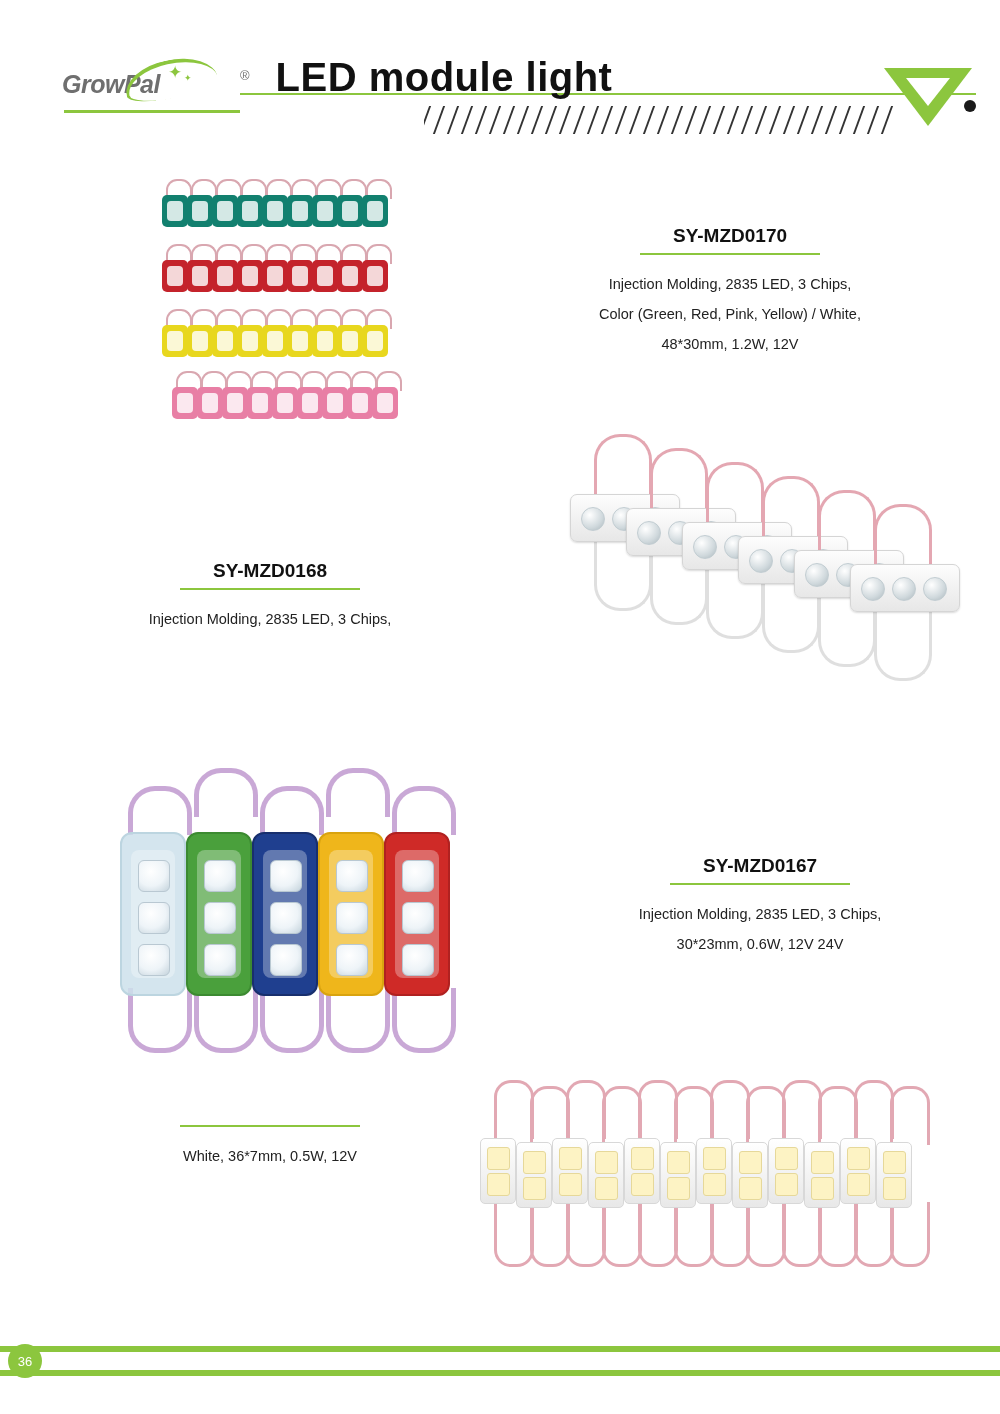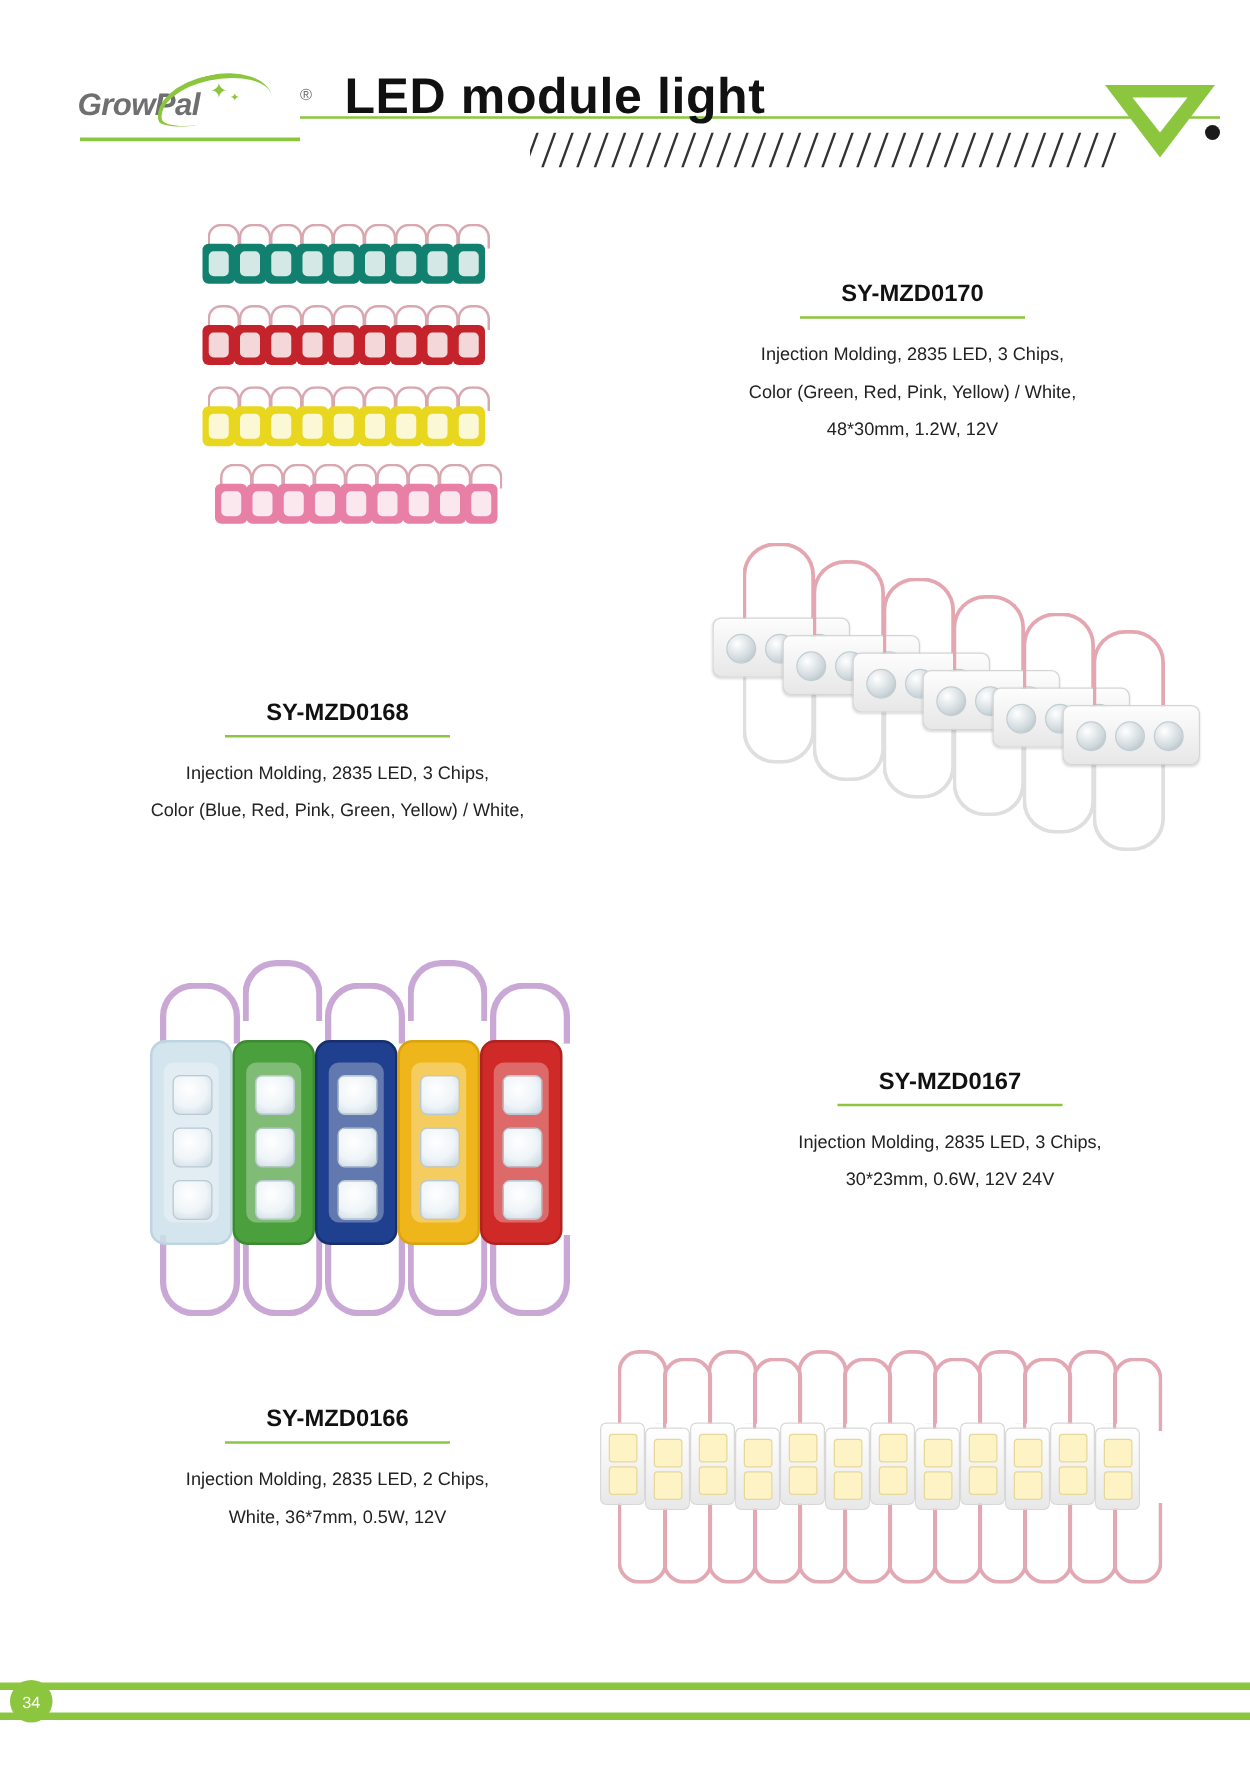--- a/index.html
+++ b/index.html
@@ -476,21 +476,20 @@
       <div class="wled" style="left: 10px;"></div>
       <div class="wled" style="left: 41px;"></div>
       <div class="wled" style="left: 72px;"></div>
     </div>
   </div>
 
 <div class="block" style="left:60px; top:560px; width:420px;">
   <div class="prod-title">SY-MZD0168</div>
   <div class="prod-underline" style="width:180px;"></div>
   <div class="prod-line">Injection Molding, 2835 LED, 3 Chips,</div>
-  <div class="prod-line">Color (Blue, Red, Pink, Green, Yellow) / White,</div>
 </div>
 
 <div class="photo" style="left:110px; top:760px; width:380px; height:310px;" id="photo2">
     <div style="position: absolute; left: 18px; top: 26px; width: 54px; height: 44px; border-top: 5px solid rgb(201, 168, 214); border-right: 5px solid rgb(201, 168, 214); border-bottom: none; border-left: 5px solid rgb(201, 168, 214); border-image: initial; border-radius: 27px 27px 0px 0px;"></div>
     <div style="position: absolute; left: 18px; top: 228px; width: 54px; height: 60px; border-top: none; border-right: 5px solid rgb(201, 168, 214); border-bottom: 5px solid rgb(201, 168, 214); border-left: 5px solid rgb(201, 168, 214); border-image: initial; border-radius: 0px 0px 27px 27px;"></div>
     <div class="cmod" style="left: 10px; top: 72px; background: rgba(205, 225, 235, 0.85); border: 2px solid rgb(188, 213, 224);">
       <div class="inner"></div>
       <div class="cled" style="top: 26px;"></div>
       <div class="cled" style="top: 68px;"></div>
       <div class="cled" style="top: 110px;"></div>
@@ -605,21 +604,19 @@
     </div>
     <div style="position: absolute; left: 410px; top: 16px; width: 34px; height: 56px; border-top: 3px solid rgb(226, 168, 179); border-right: 3px solid rgb(226, 168, 179); border-bottom: none; border-left: 3px solid rgb(226, 168, 179); border-image: initial; border-radius: 17px 17px 0px 0px;"></div>
     <div style="position: absolute; left: 410px; top: 132px; width: 34px; height: 62px; border-top: none; border-right: 3px solid rgb(226, 168, 179); border-bottom: 3px solid rgb(226, 168, 179); border-left: 3px solid rgb(226, 168, 179); border-image: initial; border-radius: 0px 0px 17px 17px;"></div>
     <div class="smod" style="left: 396px; top: 72px;">
       <div class="sled" style="top: 8px;"></div>
       <div class="sled" style="top: 34px;"></div>
     </div>
   </div>
 
 <div class="block" style="left:60px; top:1125px; width:420px;">
-  <div class="prod-title">SY-MZD0166</div>
   <div class="prod-underline" style="width:180px;"></div>
-  <div class="prod-line">Injection Molding, 2835 LED, 2 Chips,</div>
   <div class="prod-line">White, 36*7mm, 0.5W, 12V</div>
 </div>
 
 <div class="footer-bar1"></div>
 <div class="footer-bar2"></div>
-<div class="page-badge">34</div>
+<div class="page-badge">36</div>
 
 </body></html>

